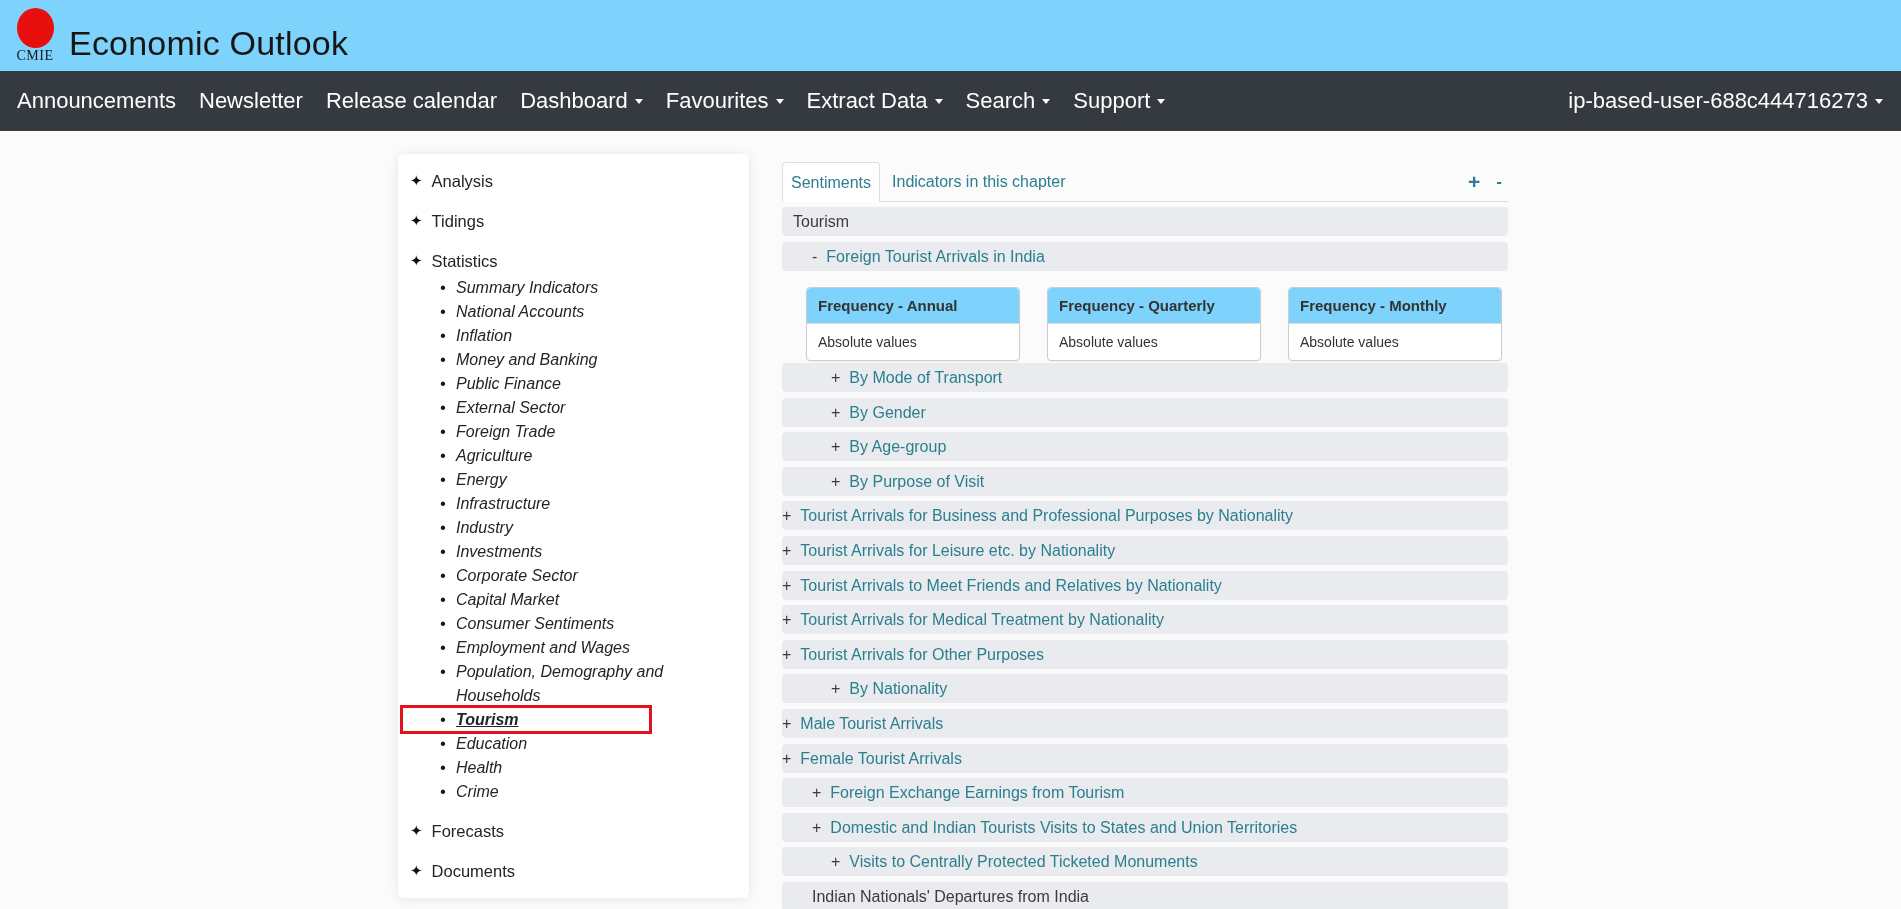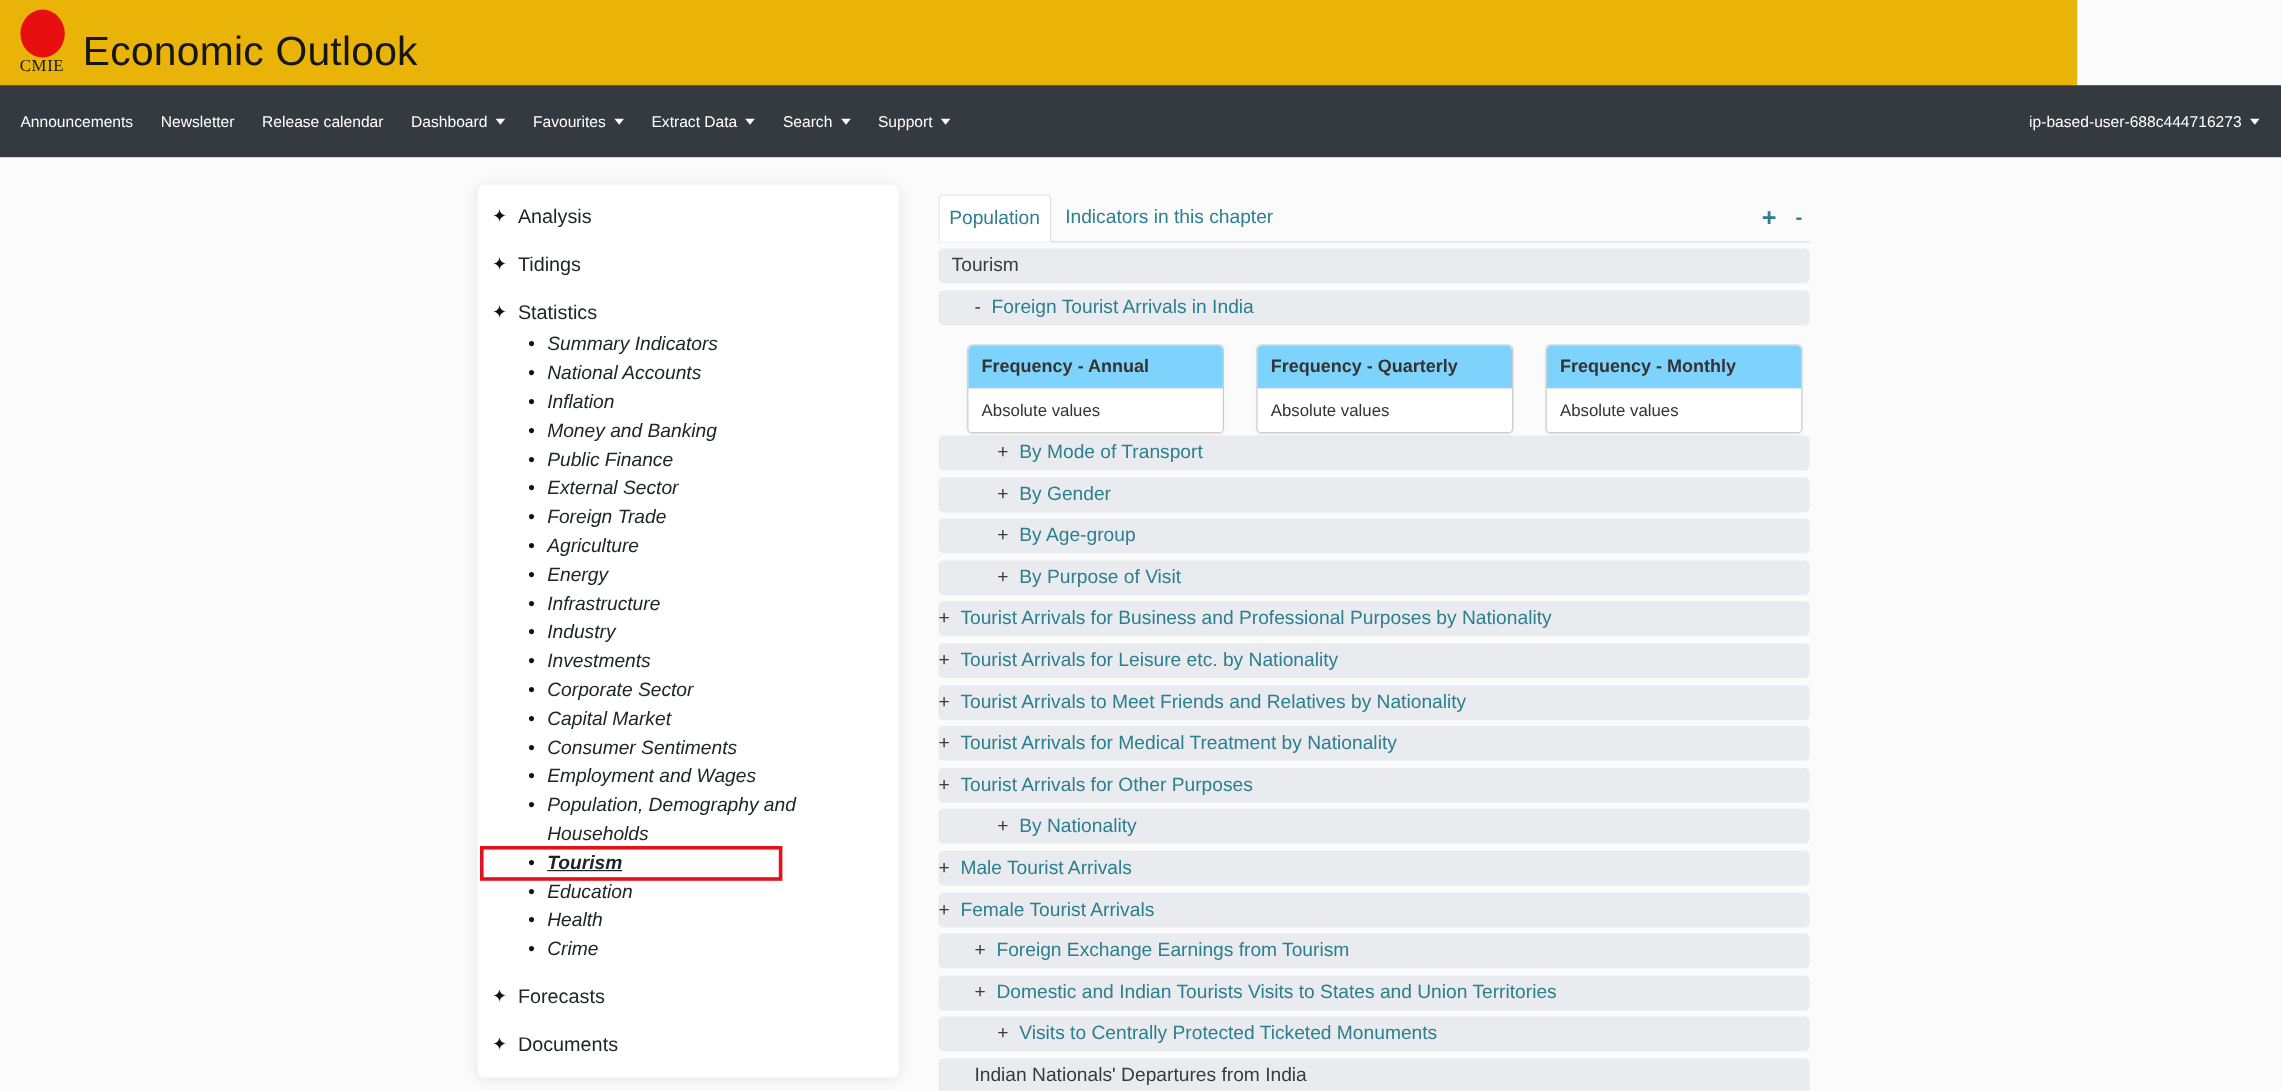--- a/index.html
+++ b/index.html
@@ -3,29 +3,29 @@
 <meta charset="utf-8">
 <style>
   * { box-sizing: border-box; }
   html,body { margin:0; padding:0; }
   body {
     width:1901px; height:909px; overflow:hidden; position:relative;
     background:#fbfbfc; font-family:"Liberation Sans", sans-serif;
   }
 
   
-  .topbar { position:absolute; top:0; left:0; width:1731px; height:71px; background:#eab308; }
+  .topbar { position:absolute; top:0; left:0; width:1901px; height:71px; background:#7dd3fc; }
   .logo { position:absolute; left:14px; top:8px; width:42px; text-align:center; }
   .logo-dot { width:37px; height:40px; background:#e8100e; border-radius:50%; margin:0 auto; }
   .logo-text { font-family:"Liberation Serif", serif; font-size:14px; color:#1a1a1a; line-height:14px; margin-top:1px; letter-spacing:0.5px; }
   .page-title { position:absolute; left:69px; top:24px; font-size:34px; font-weight:400; color:#161616; letter-spacing:0.2px; }
 
   
   .navbar { position:absolute; top:71px; left:0; width:1901px; height:60px; background:#343a40;
-            display:flex; align-items:center; color:#fefefe; font-size:13px; }
+            display:flex; align-items:center; color:#fefefe; font-size:22px; }
   .nav-list { display:flex; list-style:none; margin:0; padding:0 0 0 17px; gap:23px; align-items:center; }
   .nav-item { cursor:pointer; white-space:nowrap; display:flex; align-items:center; }
   .caret { display:inline-block; width:0; height:0; margin-left:7px; vertical-align:middle;
            border-left:4.5px solid transparent; border-right:4.5px solid transparent; border-top:5px solid #fefefe; }
   .nav-user { margin-left:auto; padding-right:18px; display:flex; align-items:center; white-space:nowrap; }
 
   
   .sidebar { position:absolute; left:398px; top:154px; width:351px; height:744px; background:#ffffff;
              border-radius:6px; box-shadow:0 1px 12px rgba(0,0,0,0.09); padding-top:14px; }
   .side-section { margin:0 0 14px 12px; font-size:16.5px; line-height:26px; color:#212529; }
@@ -170,21 +170,21 @@
           <span>Documents</span>
         </div>
       </div>
     </div>
   <div class="hl-box"></div>
 </aside>
 
 <main class="content">
   <div class="tabs-row">
     <div id="tabs" style="display:flex;">
-        <div class="tab active">Population</div>
+        <div class="tab active">Sentiments</div>
         <div class="tab plain">Indicators in this chapter</div>
       </div>
     <div class="tab-actions">
       <span class="btn-plus">+</span>
       <span class="btn-minus">-</span>
     </div>
   </div>
 
   <div class="bar chapter-bar">Tourism</div>
 

